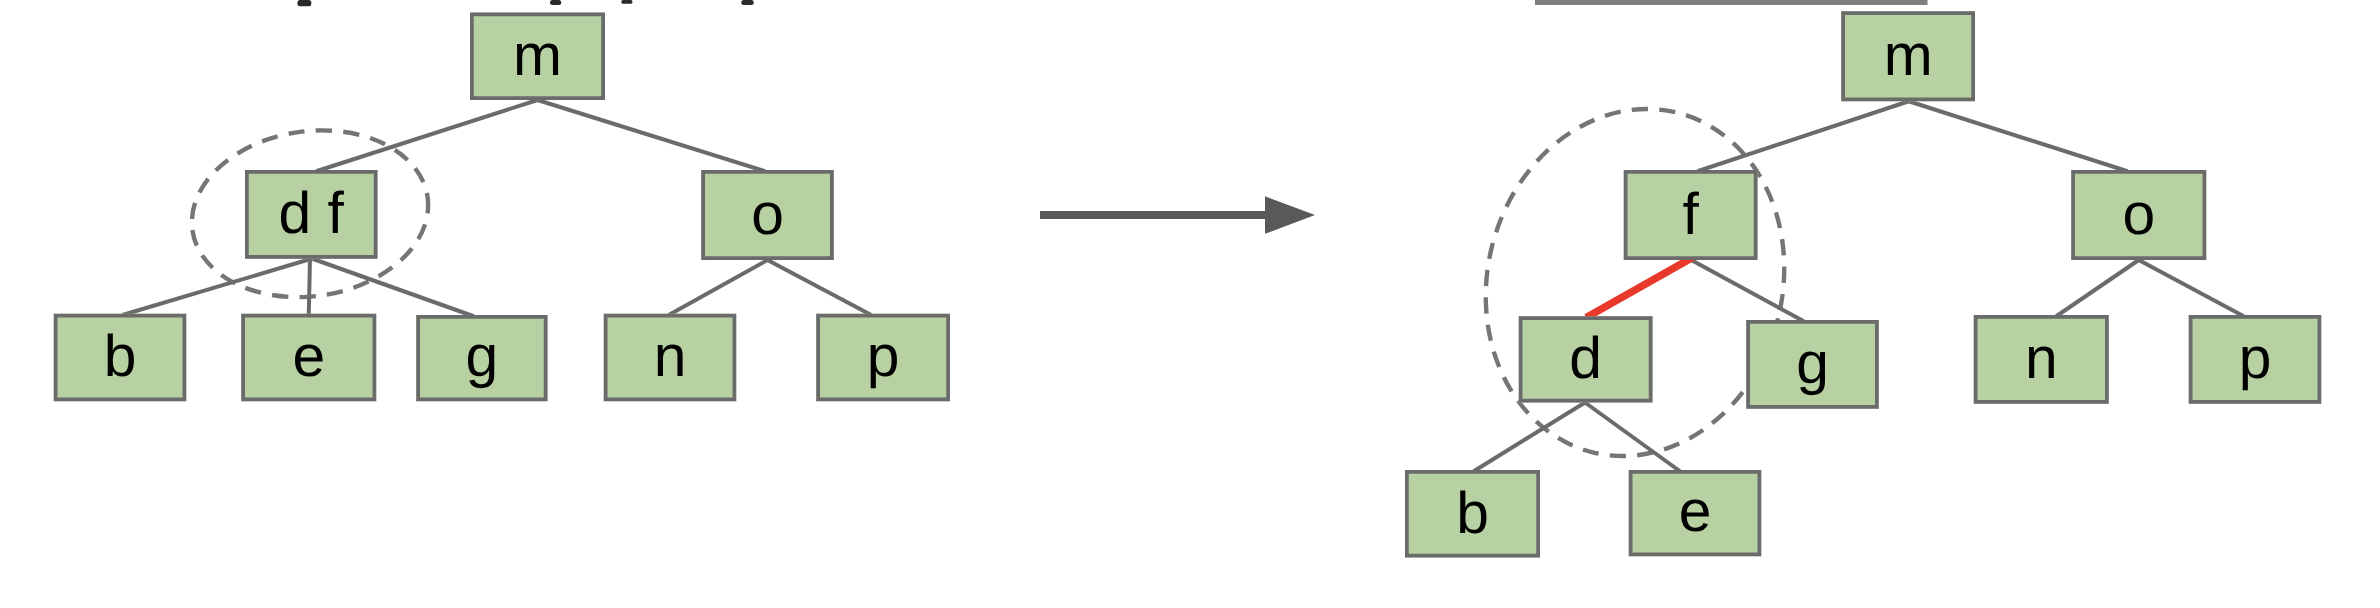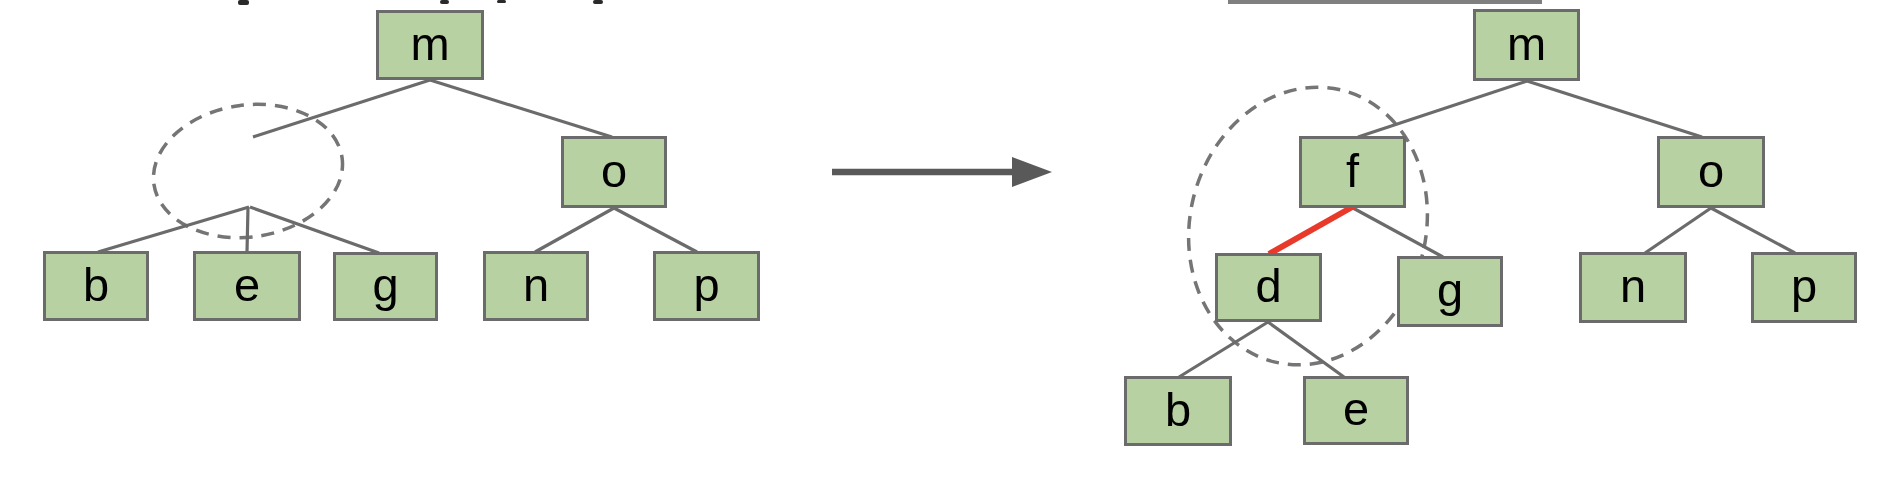--- a/index.html
+++ b/index.html
@@ -72,20 +72,21 @@
 
     <line x1="1354" y1="206" x2="1269" y2="254" stroke="#e8392b" stroke-width="6"></line>
 
     <g>
       <line x1="832" y1="172" x2="1016" y2="172" stroke="#595959" stroke-width="6.5"></line>
       <polygon points="1012,157 1052,172 1012,187" fill="#595959"></polygon>
     </g>
   </svg>
 
   <div class="node" style="left:376px;top:10px;width:108px;height:70px">m</div>
+  <div class="node" style="left:196px;top:136px;width:106px;height:71px">d f</div>
   <div class="node" style="left:561px;top:136px;width:106px;height:72px">o</div>
   <div class="node" style="left:43px;top:251px;width:106px;height:70px">b</div>
   <div class="node" style="left:193px;top:251px;width:108px;height:70px">e</div>
   <div class="node" style="left:333px;top:252px;width:105px;height:69px">g</div>
   <div class="node" style="left:483px;top:251px;width:106px;height:70px">n</div>
   <div class="node" style="left:653px;top:251px;width:107px;height:70px">p</div>
 
   <div class="node" style="left:1473px;top:9px;width:107px;height:72px">m</div>
   <div class="node" style="left:1299px;top:136px;width:107px;height:72px">f</div>
   <div class="node" style="left:1657px;top:136px;width:108px;height:72px">o</div>

